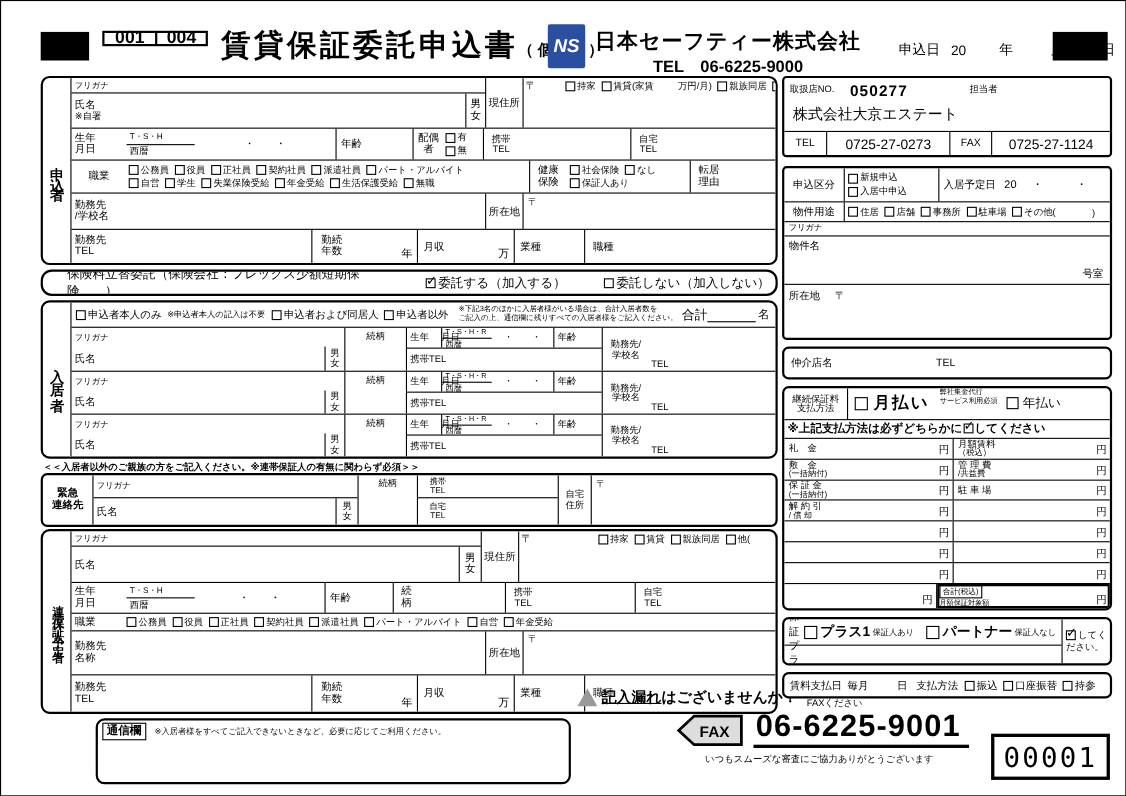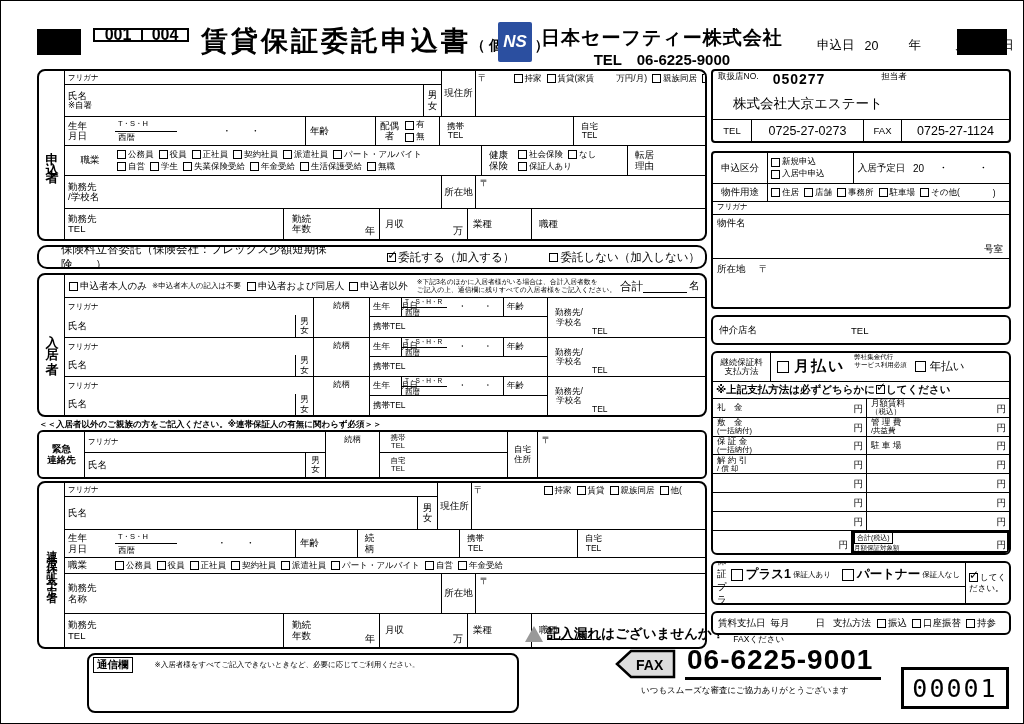--- a/index.html
+++ b/index.html
@@ -605,47 +605,47 @@
           <div class="ctr f9 bl1" style="width:34px">職種</div>
           <div class="fld" style="width:140px"></div>
         </div>
       </div>
     </div>
   </div>
 
   <div class="box" style="left:86px;top:652px;width:432px;height:60px;border-radius:8px;padding:2px 4px">
     <div class="r" style="align-items:flex-start">
       <span class="b f10" style="border:1px solid #000;padding:0 3px;line-height:1.3">通信欄</span>
-      <span class="f7" style="margin:3px 0 0 22px">※入居者様をすべてご記入できないときなど、必要に応じてご利用ください。</span>
+      <span class="f7" style="margin:3px 0 0 8px">※入居者様をすべてご記入できないときなど、必要に応じてご利用ください。</span>
     </div>
   </div>
 
   <div class="abs r" style="left:524px;top:622px;align-items:center">
     <span class="tri"></span>
     <span class="b" style="font-size:13.5px"><span style="text-decoration:underline">記入漏れ</span><span>はございませんか？</span></span>
     <div class="c f8" style="margin-left:8px;line-height:1.25">
         <span>本人確認書類を添付して</span>
         <span>FAXください</span>
       </div>
   </div>
   <svg class="abs" width="62" height="30" style="left:614px;top:648px">
     <polygon points="2,15 16,2 59,2 59,28 16,28" fill="#ddd" stroke="#000" stroke-width="2.5"></polygon>
     <text x="21" y="21" font-size="14" font-weight="bold">FAX</text>
   </svg>
   <div class="abs b" style="left:684px;top:643px;font-size:28px;letter-spacing:1px;border-bottom:3px solid #000;padding:0 8px 1px 2px">06-6225-9001</div>
   <div class="abs f8" style="left:640px;top:684px">いつもスムーズな審査にご協力ありがとうございます</div>
   <div class="abs ctr" style="left:900px;top:666px;width:108px;height:42px;border:3px solid #000;font-size:25px;letter-spacing:2px;font-family:'DejaVu Sans Mono',monospace">00001</div>
 
   <div class="box c" style="left:710px;top:68px;width:300px;height:74px;border-radius:4px">
-    <div class="r" style="height:22px;align-items:flex-start">
+    <div class="r" style="height:22px;align-items:center">
       <span class="f8" style="margin-left:5px">取扱店NO.</span>
       <span class="b" style="font-size:14px;margin-left:14px;letter-spacing:1px">050277</span>
       <span class="f8" style="margin-left:56px">担当者</span>
     </div>
-    <div class="f1" style="font-size:13.5px;padding:2px 0 0 20px">株式会社大京エステート</div>
+    <div class="f1" style="font-size:13.5px;padding:2px 0 0 8px">株式会社大京エステート</div>
     <div class="r bt1" style="height:22px">
       <div class="ctr f9" style="width:38px">TEL</div>
       <div class="ctr bl1 f12" style="width:112px">0725-27-0273</div>
       <div class="ctr bl1 f9" style="width:38px">FAX</div>
       <div class="ctr bl1 f12 f1">0725-27-1124</div>
     </div>
   </div>
 
   <div class="box c" style="left:710px;top:150px;width:300px;height:158px;border-radius:4px">
     <div class="r" style="height:30px">

